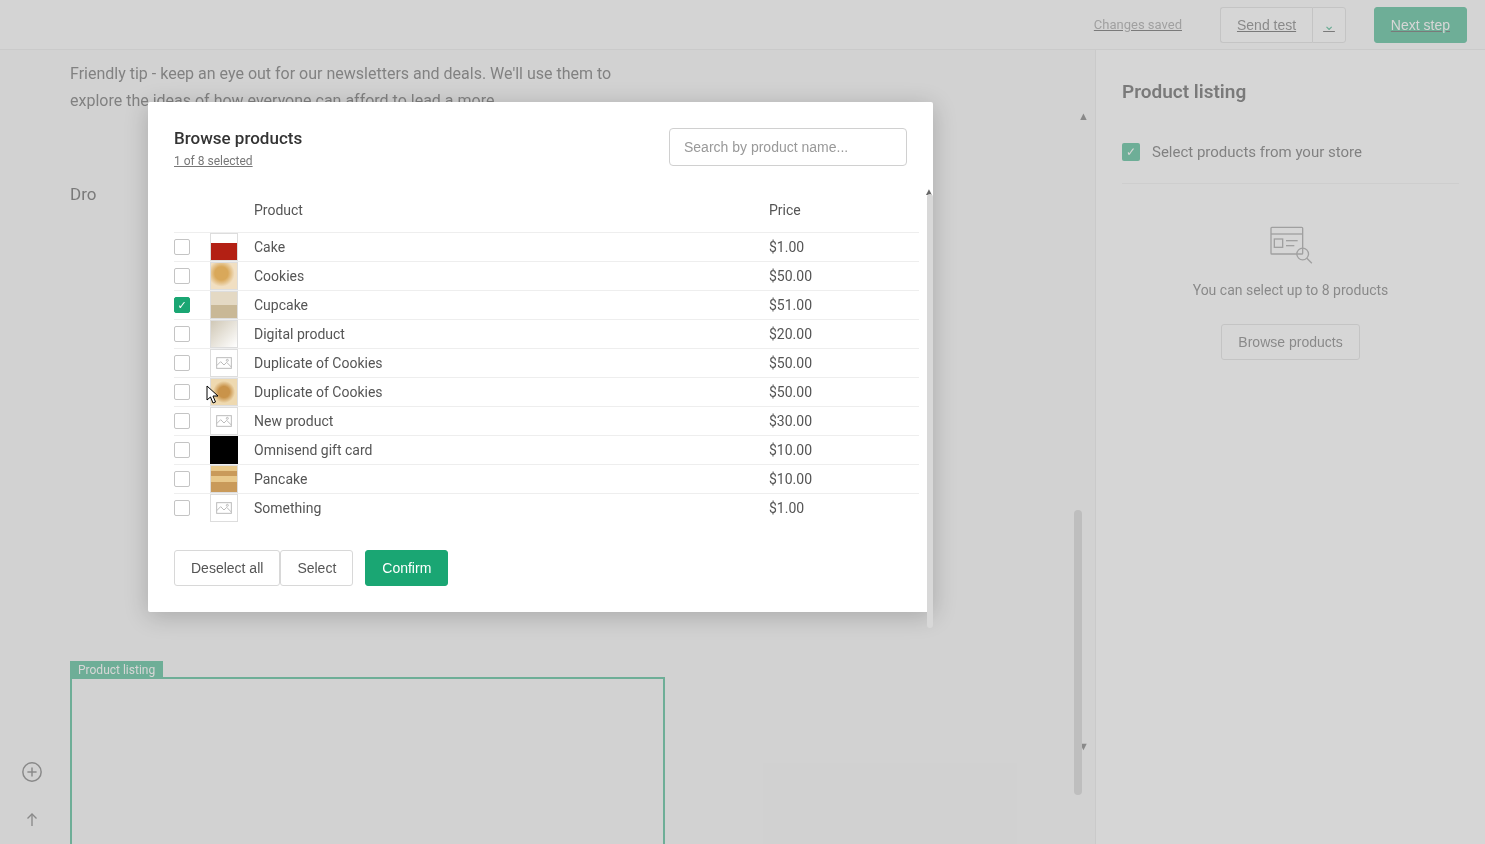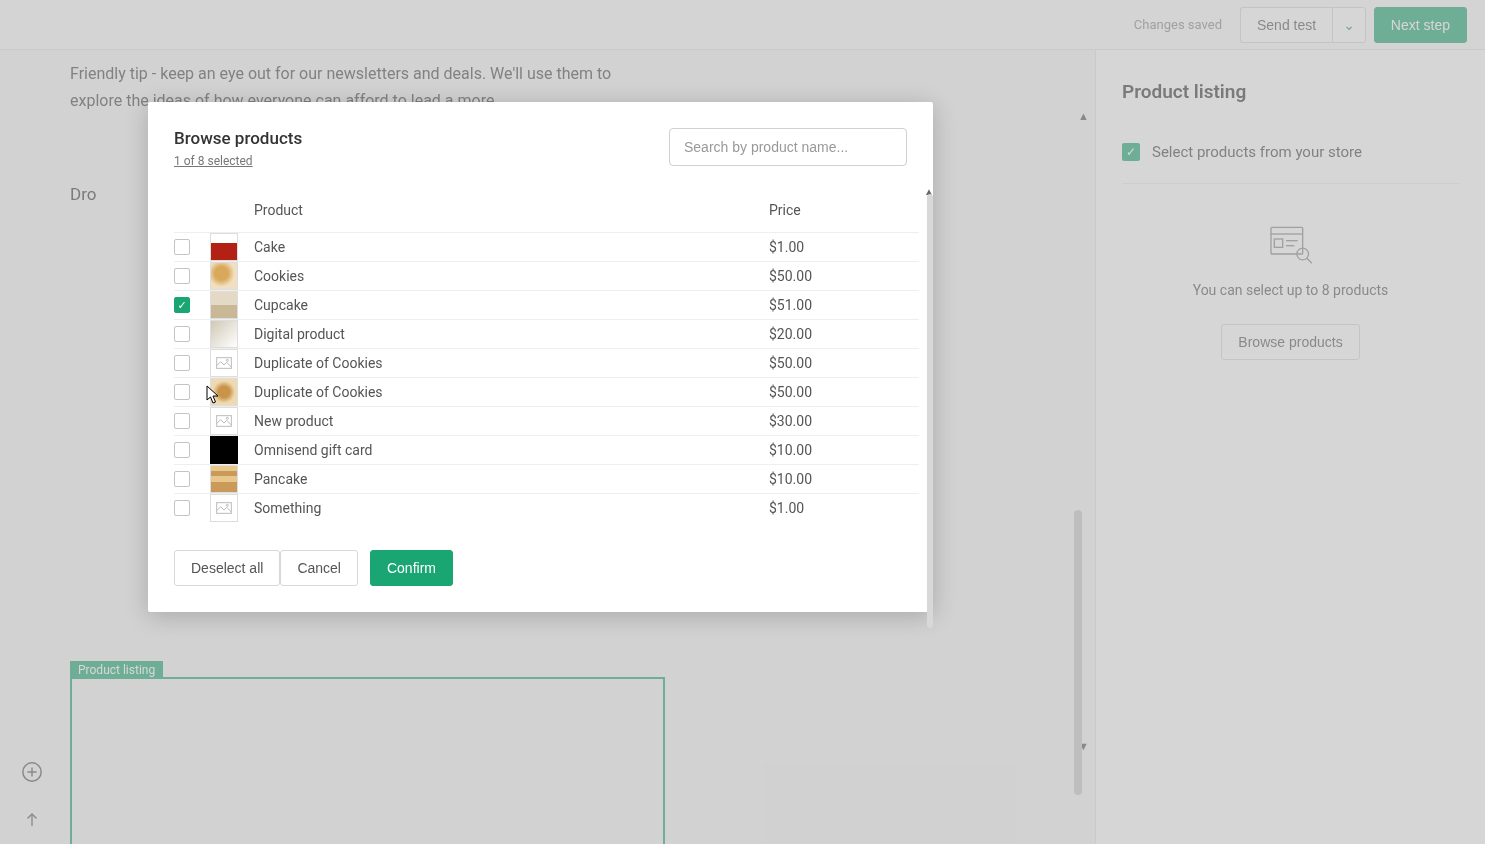--- a/index.html
+++ b/index.html
@@ -17,21 +17,22 @@
     .top-bar {
       position: absolute;
       top: 0; left: 0; right: 0;
       height: 50px;
       background: #fafafa;
       border-bottom: 1px solid #e4e4e4;
       display: flex;
       align-items: center;
       justify-content: flex-end;
       padding-right: 18px;
-      gap: 8px;
+      gap: 28px;
+      text-decoration: underline;
     }
     .changes-saved {
       color: #888;
       font-size: 13px;
       margin-right: 10px;
     }
     .btn {
       border: 1px solid #d8d8d8;
       background: #fff;
       padding: 9px 16px;
@@ -422,21 +423,21 @@
             <td>Something</td>
             <td>$1.00</td>
           </tr>
         </tbody>
     </table>
   </div>
 
   <div class="modal-footer">
     <button class="btn">Deselect all</button>
     <div class="right">
-      <button class="btn">Cancel</button>
+      <button class="btn">Select</button>
       <button class="btn btn-primary">Confirm</button>
     </div>
   </div>
 </div>
 
 <svg class="cursor" viewBox="0 0 14 20">
     <path d="M1 1 L1 15 L4.5 12 L7 18 L9.5 17 L7 11 L12 11 Z" fill="#fff" stroke="#000" stroke-width="1"></path>
   </svg>
 
 </body></html>

